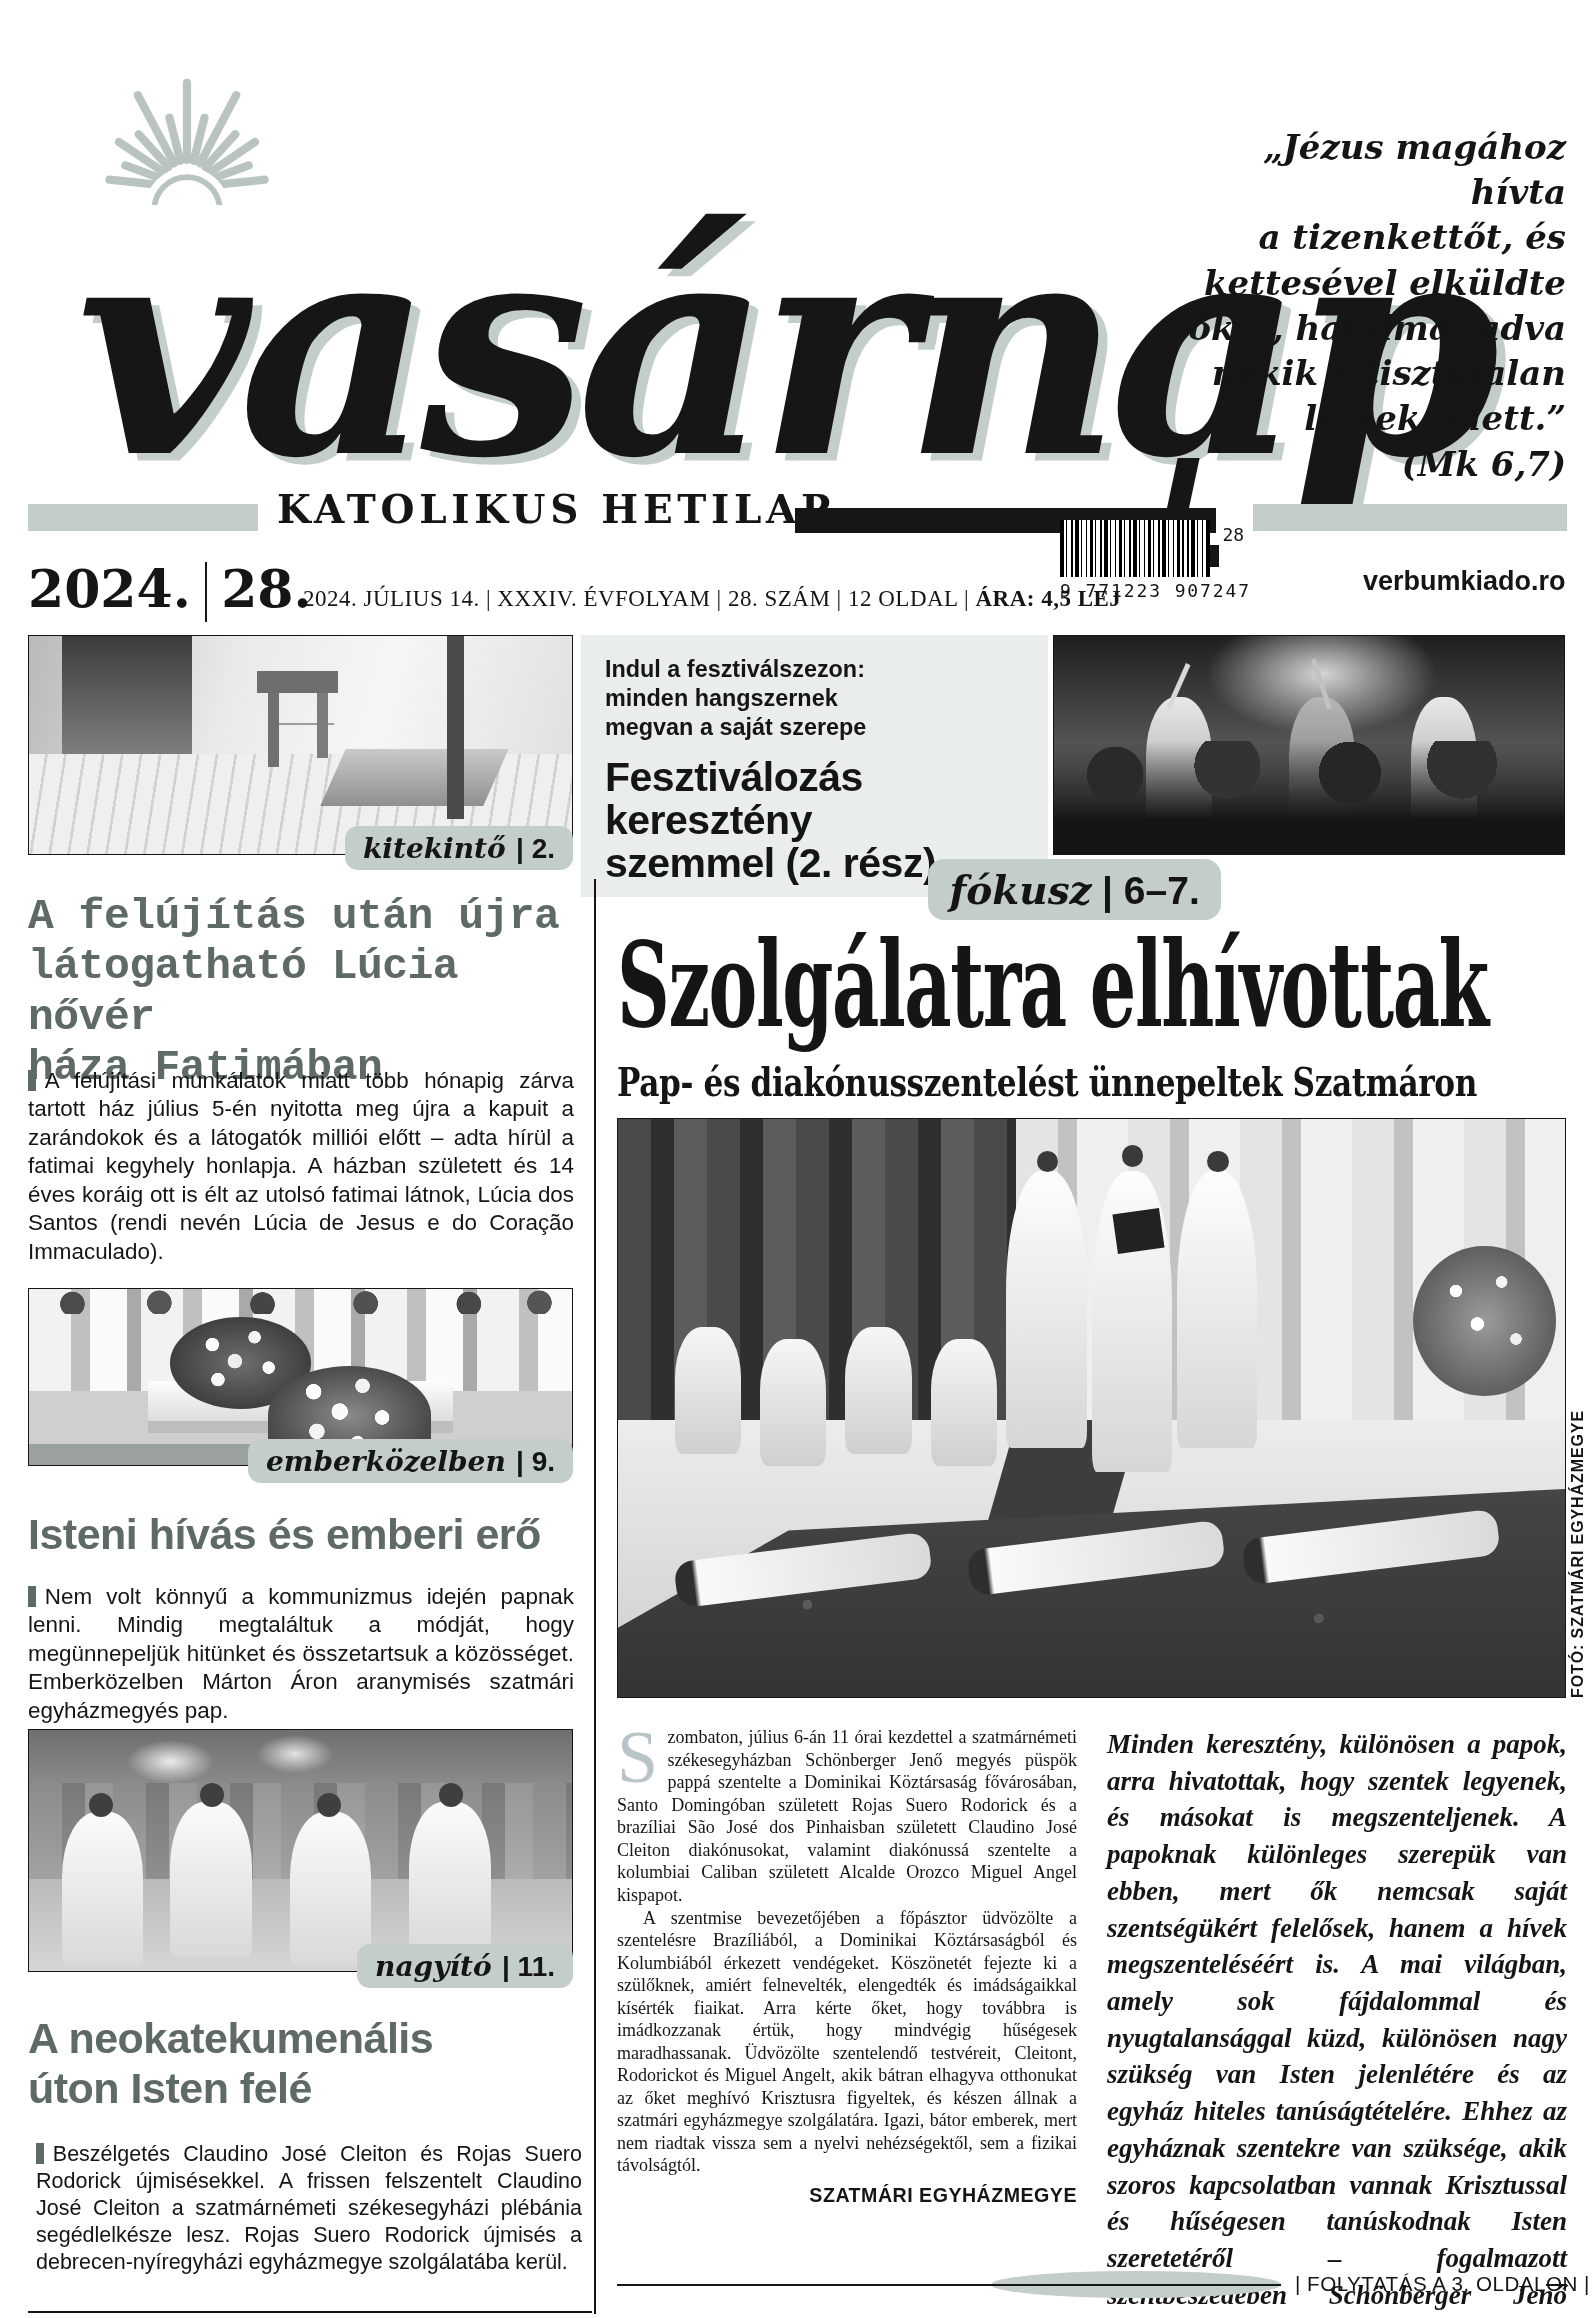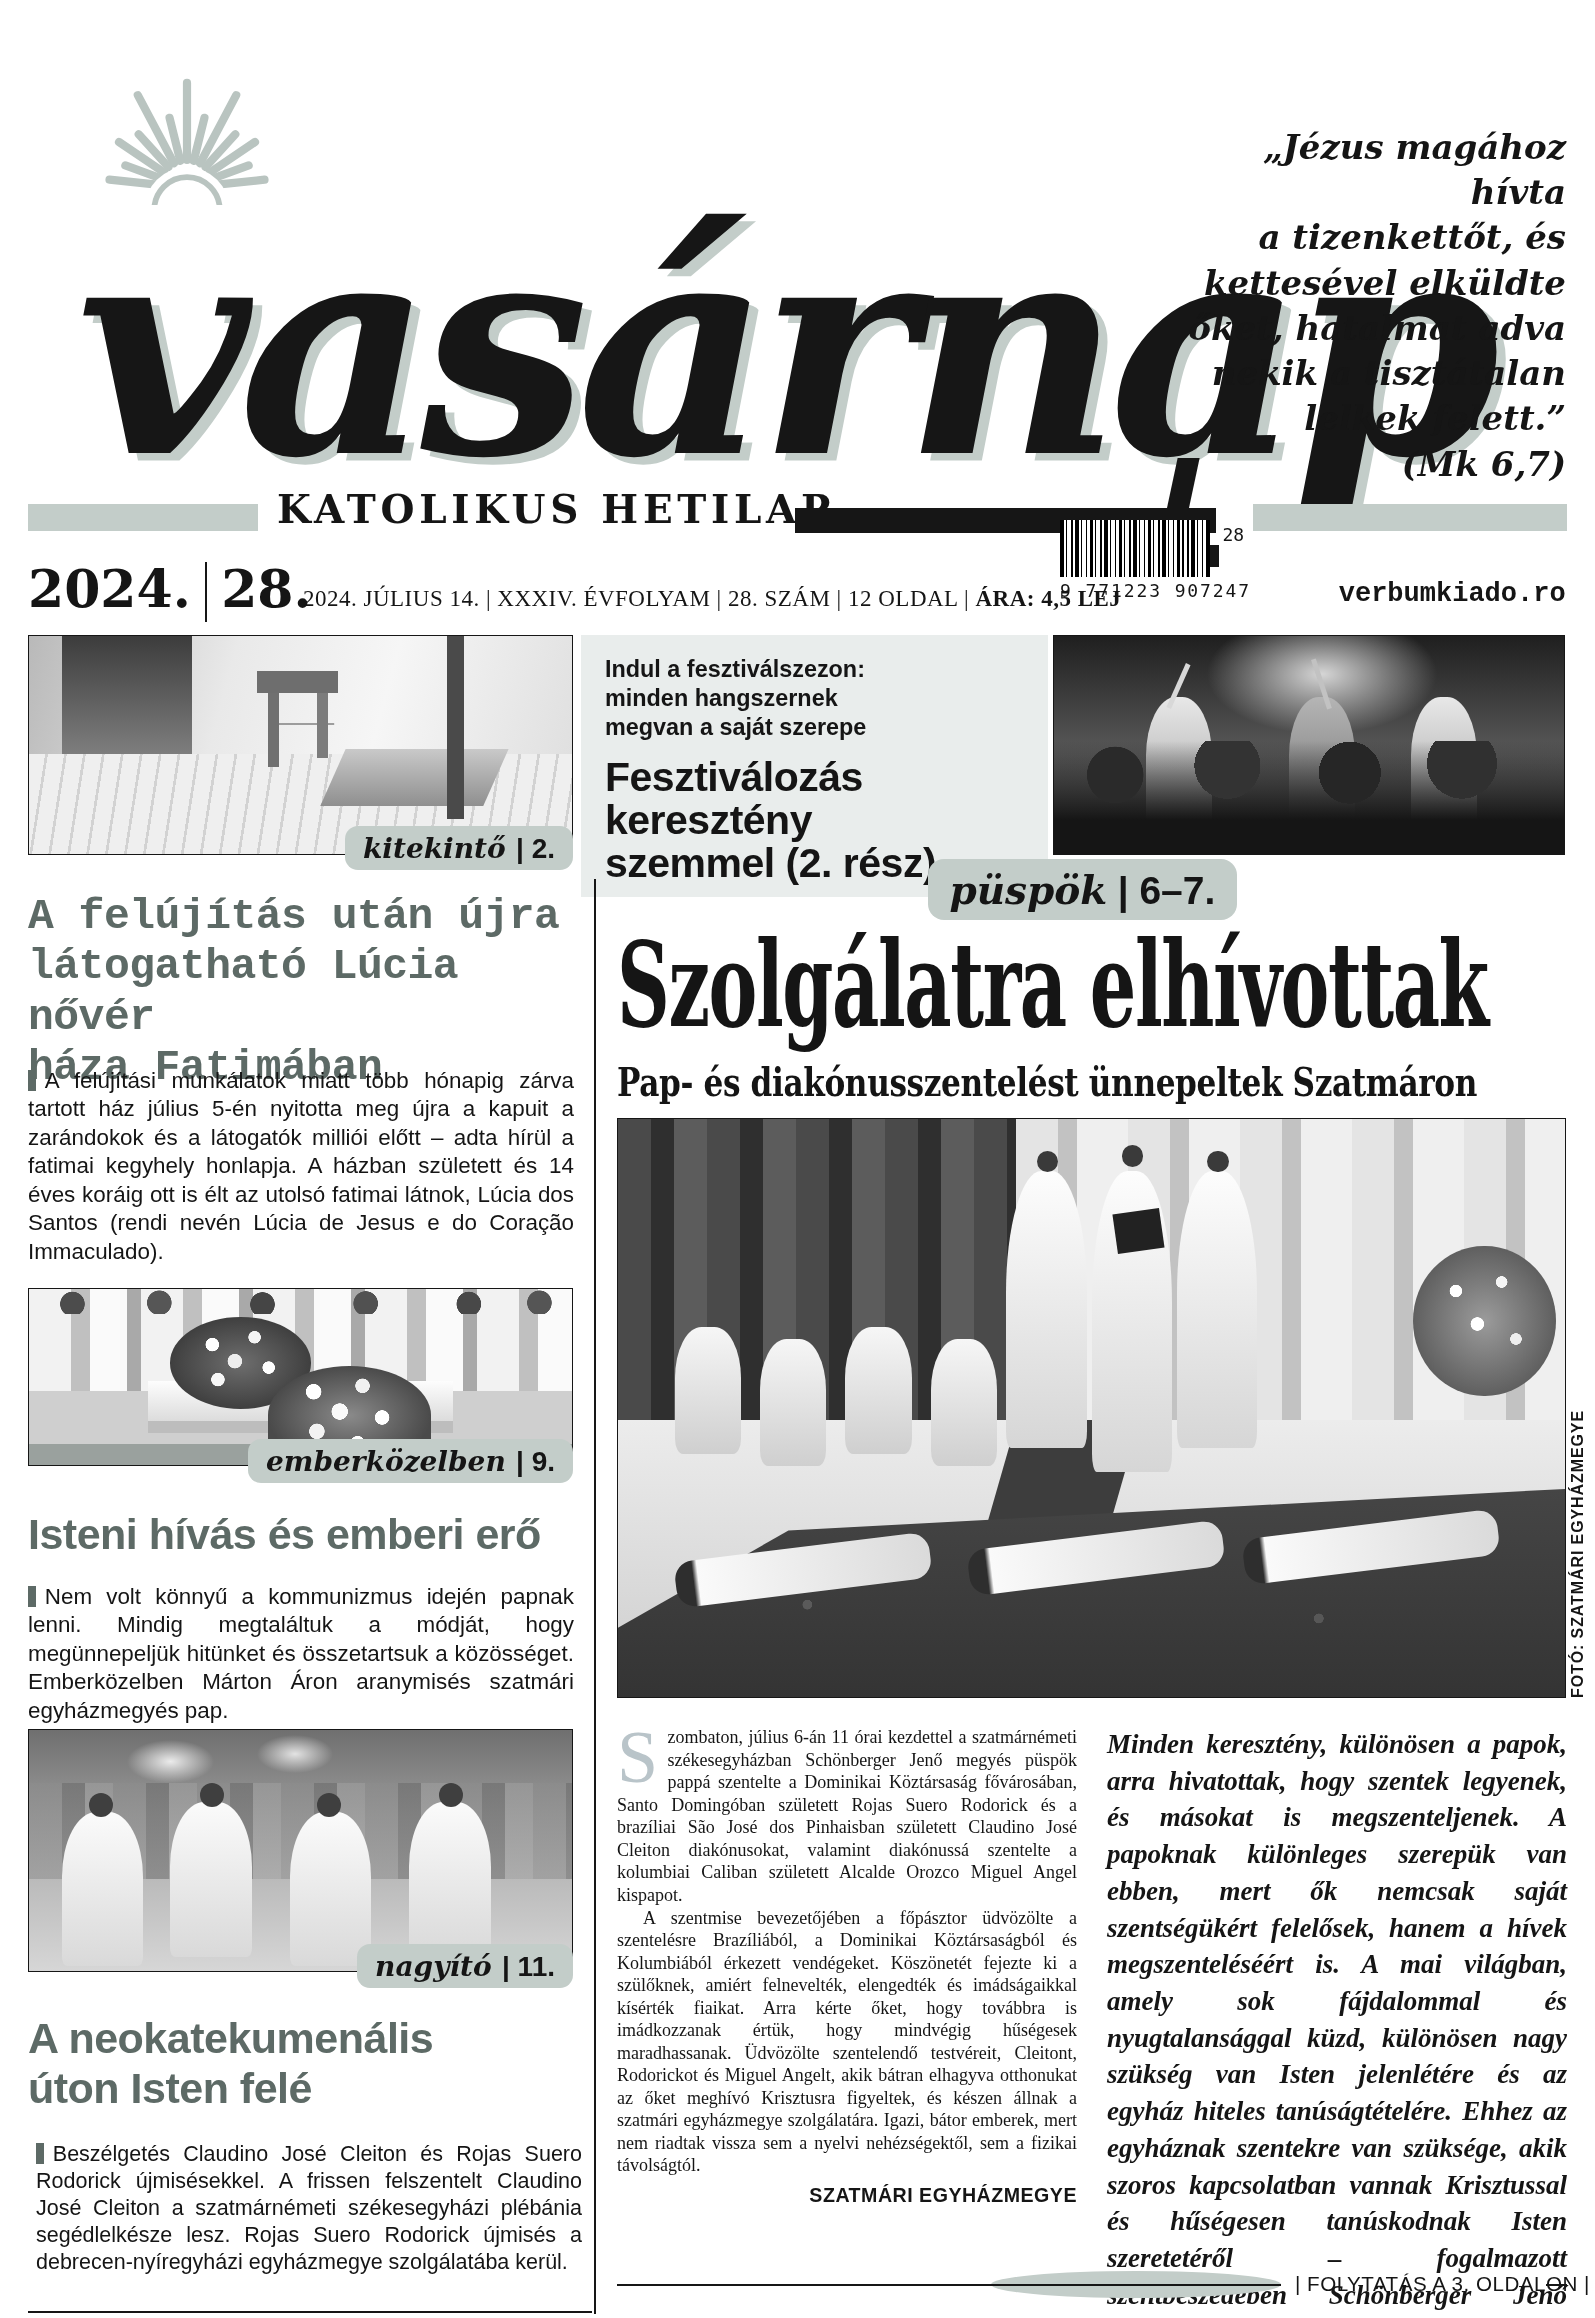--- a/index.html
+++ b/index.html
@@ -50,22 +50,22 @@
     background: repeating-linear-gradient(90deg,#000 0 3.3px,#fff 3.3px 5.1px,#000 5.1px 6.5px,#fff 6.5px 10.3px,#000 10.3px 12px,#fff 12px 14.5px);
     border-left:1.4px solid #000; border-right:1.4px solid #000;
   }
   .barcode .num {
     font-family:"DejaVu Sans Mono", monospace; font-size:18px; letter-spacing:1.9px; margin-top:2.8px; white-space:nowrap;
   }
   .barcode .addon {
     position:absolute; right:2.8px; top:3.7px; font-family:"DejaVu Sans Mono", monospace; font-size:18px;
   }
   .website {
-    position:absolute; right:29.4px; top:579px;
-    font-family:Liberation Mono, monospace; font-weight:bold; font-size:27px;
+    position:absolute; right:29.4px; top:566px;
+    font-family:Liberation Sans, sans-serif; font-weight:bold; font-size:27px;
   }
   
   .badge {
     position:absolute; background:#c3cdc9; border-radius:13px;
     padding:5.6px 18px; white-space:nowrap; display:flex; align-items:baseline; gap:10.3px;
   }
   .badge .sec { font-family:"DejaVu Serif", serif; font-weight:bold; font-style:italic; font-size:28px; }
   .badge .pg  { font-family:"Liberation Sans", sans-serif; font-weight:bold; font-size:28px; }
   .badge-fokusz { left:928px; top:859px; padding:7.5px 21.5px; border-radius:16px; }
   .badge-fokusz .sec { font-size:39px; }
@@ -332,21 +332,21 @@
     <div class="abs phf-glow"></div>
     <div class="abs phf-fig phf-f1"></div>
     <div class="abs phf-fig phf-f2"></div>
     <div class="abs phf-fig phf-f3"></div>
     <div class="abs phf-arm1"></div>
     <div class="abs phf-arm2"></div>
     <div class="abs phf-crowd"></div>
   </div>
 
   <div class="badge badge-fokusz">
-    <span class="sec">püspök</span>
+    <span class="sec">fókusz</span>
     <span class="pg">| 6–7.</span>
   </div>
 
   <div class="badge badge-kitekinto">
     <span class="sec">kitekintő</span>
     <span class="pg">| 2.</span>
   </div>
 
   <div class="left-headline hl1">A felújítás után újra
 látogatható Lúcia nővér

